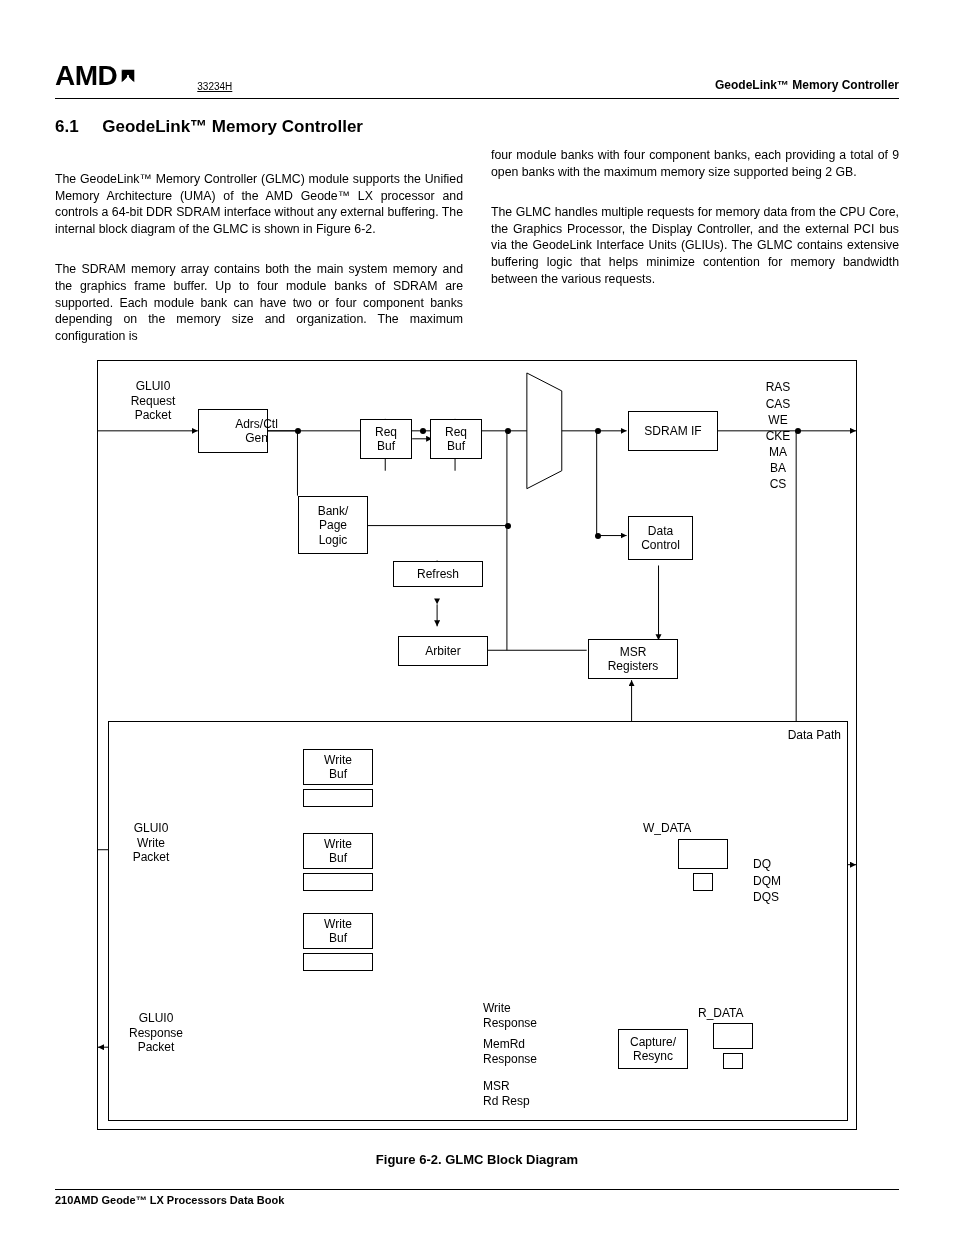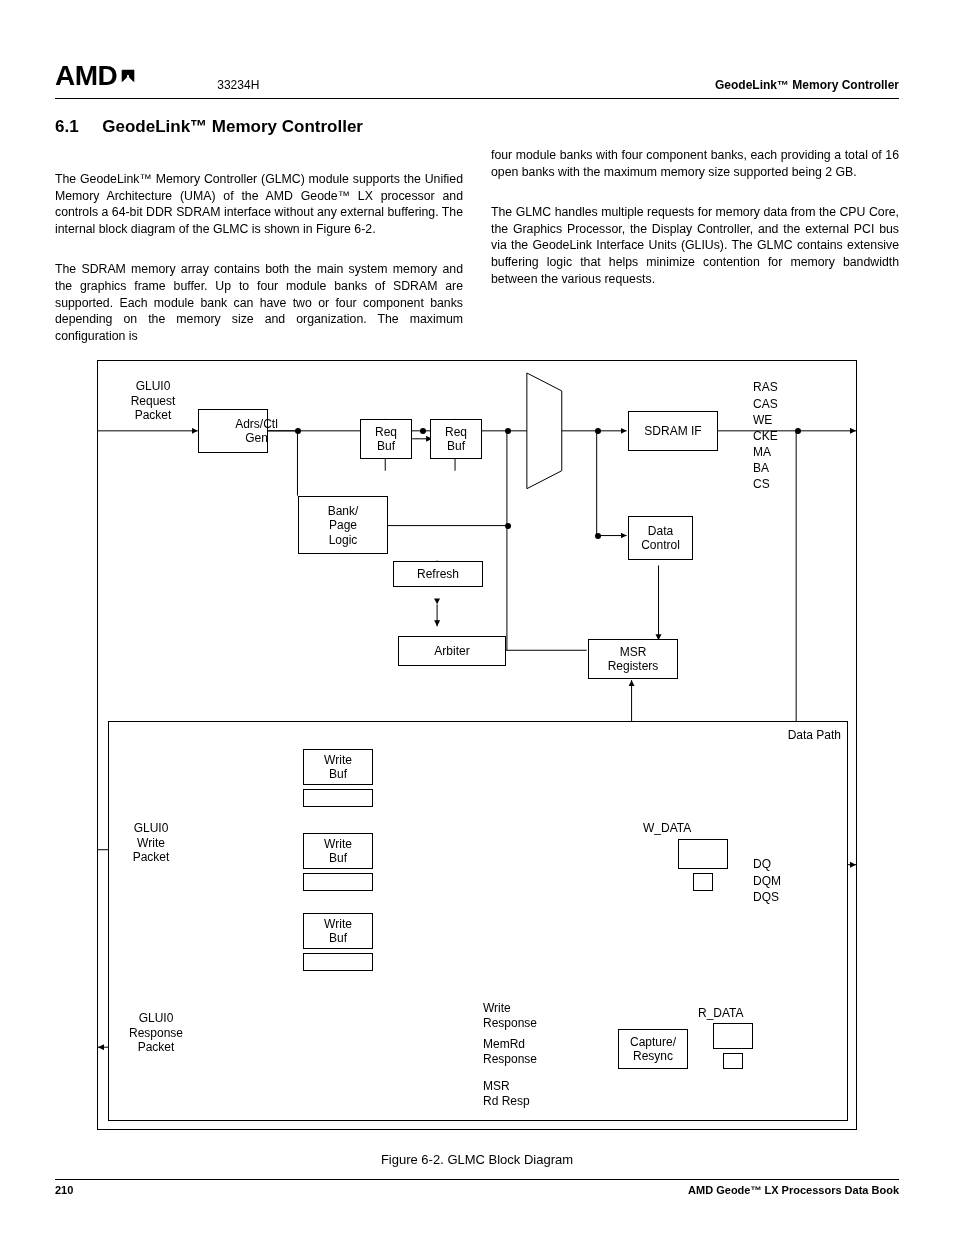--- a/index.html
+++ b/index.html
@@ -25,21 +25,21 @@
     font-size: 28px;
     letter-spacing: -0.5px;
     display: flex;
     align-items: center;
   }
   .logo-arrow {
     margin-left: 2px;
     width: 18px;
     height: 18px;
   }
-  .docnum { font-size: 12px; margin-left: 80px; }
+  .docnum { font-size: 10px; margin-left: 60px; text-decoration: underline; }
   .headright { font-size: 12px; font-weight: bold; }
   h2.section {
     font-size: 17px;
     font-weight: bold;
     margin-bottom: 10px;
   }
   .cols {
     column-count: 2;
     column-gap: 28px;
     font-size: 12.3px;
@@ -74,32 +74,31 @@
   }
   .dot {
     position: absolute;
     width: 6px; height: 6px;
     background: #000;
     border-radius: 50%;
     transform: translate(-50%, -50%);
   }
   .figcap {
     text-align: center;
-    font-weight: normal;
+    font-weight: bold;
     font-size: 13px;
     margin-top: 22px;
   }
   .footer {
     position: absolute;
-    bottom: 39px;
+    bottom: 29px;
     left: 55px; right: 55px;
     border-top: 1px solid #000;
     padding-top: 4px;
     display: flex;
-    justify-content: space-between;
     font-size: 11px;
   }
   .footer .pn { font-weight: bold; }
   .footer .bk { font-weight: bold; }
   svg.wires { position:absolute; left:0; top:0; width:100%; height:100%; }
 </style>
 </head>
 <body>
 
 <div class="header">
@@ -120,21 +119,21 @@
 
 <h2 class="section">
   <span>6.1</span>
   &nbsp;&nbsp;&nbsp;
   <span>GeodeLink™ Memory Controller</span>
 </h2>
 
 <div class="cols">
   <p>The GeodeLink™ Memory Controller (GLMC) module supports the Unified Memory Architecture (UMA) of the AMD Geode™ LX processor and controls a 64-bit DDR SDRAM interface without any external buffering. The internal block diagram of the GLMC is shown in Figure 6-2.</p>
   <p>The SDRAM memory array contains both the main system memory and the graphics frame buffer. Up to four module banks of SDRAM are supported. Each module bank can have two or four component banks depending on the memory size and organization. The maximum configuration is</p>
-  <p>four module banks with four component banks, each providing a total of 16 open banks with the maximum memory size supported being 2 GB.</p>
+  <p>four module banks with four component banks, each providing a total of 9 open banks with the maximum memory size supported being 2 GB.</p>
   <p>The GLMC handles multiple requests for memory data from the CPU Core, the Graphics Processor, the Display Controller, and the external PCI bus via the GeodeLink Interface Units (GLIUs). The GLMC contains extensive buffering logic that helps minimize contention for memory bandwidth between the various requests.</p>
 </div>
 
 <div class="diagram">
 
   <svg class="wires" viewBox="0 0 760 770">
     <defs>
       <marker id="arr" markerWidth="8" markerHeight="8" refX="6" refY="3" orient="auto">
         <path d="M0,0 L6,3 L0,6 Z" fill="#000"></path>
       </marker>
@@ -224,30 +223,30 @@
   <div class="dot" style="left:325px; top:70px;"></div>
   <div class="dot" style="left:410px; top:70px;"></div>
   <div class="dot" style="left:500px; top:70px;"></div>
   <div class="dot" style="left:700px; top:70px;"></div>
   <div class="dot" style="left:150px; top:490px;"></div>
   <div class="dot" style="left:500px; top:490px;"></div>
   <div class="dot" style="left:410px; top:165px;"></div>
   <div class="dot" style="left:500px; top:175px;"></div>
 
   <div class="label" style="left:20px; top:18px; width:70px; text-align:center;">GLUI0<br>Request<br>Packet</div>
-  <div class="label" style="left:655px; top:18px; width:50px; text-align:left; line-height:1.35;">RAS<br>CAS<br>WE<br>CKE<br>MA<br>BA<br>CS</div>
+  <div class="label" style="left:655px; top:18px; width:50px; text-align:center; line-height:1.35;">RAS<br>CAS<br>WE<br>CKE<br>MA<br>BA<br>CS</div>
 
   <div class="box" style="left:100px; top:48px; width:70px; height:44px;padding-left:47px;">Adrs/Ctl<br>Gen</div>
   <div class="box" style="left:262px; top:58px; width:52px; height:40px;">Req<br>Buf</div>
   <div class="box" style="left:332px; top:58px; width:52px; height:40px;">Req<br>Buf</div>
   <div class="box" style="left:530px; top:50px; width:90px; height:40px;">SDRAM IF</div>
 
-  <div class="box" style="left:200px; top:135px; width:90px; height:58px;">Bank/<br>Page<br>Logic</div>
+  <div class="box" style="left:200px; top:135px; width:70px; height:58px;">Bank/<br>Page<br>Logic</div>
   <div class="box" style="left:295px; top:200px; width:90px; height:26px;">Refresh</div>
-  <div class="box" style="left:300px; top:275px; width:108px; height:30px;">Arbiter</div>
+  <div class="box" style="left:300px; top:275px; width:90px; height:30px;">Arbiter</div>
   <div class="box" style="left:530px; top:155px; width:65px; height:44px;">Data<br>Control</div>
   <div class="box" style="left:490px; top:278px; width:90px; height:40px;">MSR<br>Registers</div>
 
   <div class="box" style="left:10px; top:360px; width:740px; height:400px; align-items:flex-end; justify-content:flex-start; padding:6px; text-align:left;">
     <span>Data Path</span>
   </div>
 
   <div class="label" style="left:18px; top:460px; width:70px;">GLUI0<br>Write<br>Packet</div>
 
   <div class="box" style="left:205px; top:388px; width:70px; height:36px;">Write<br>Buf</div>

